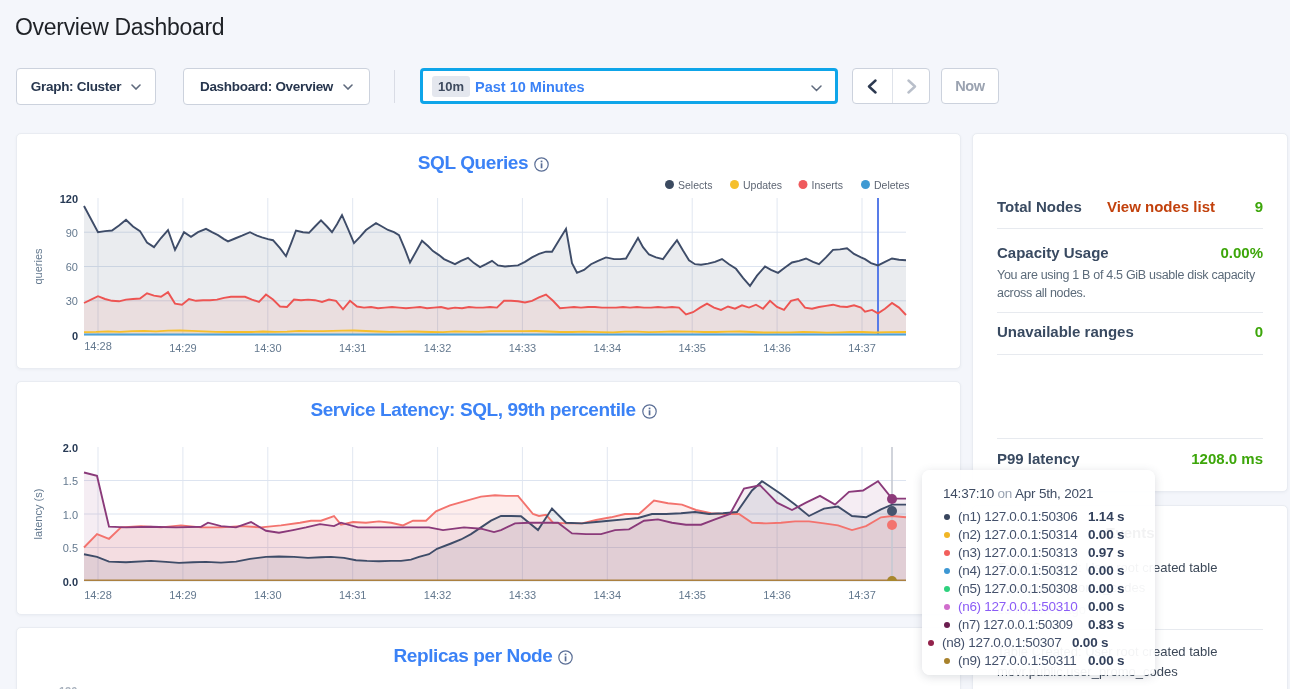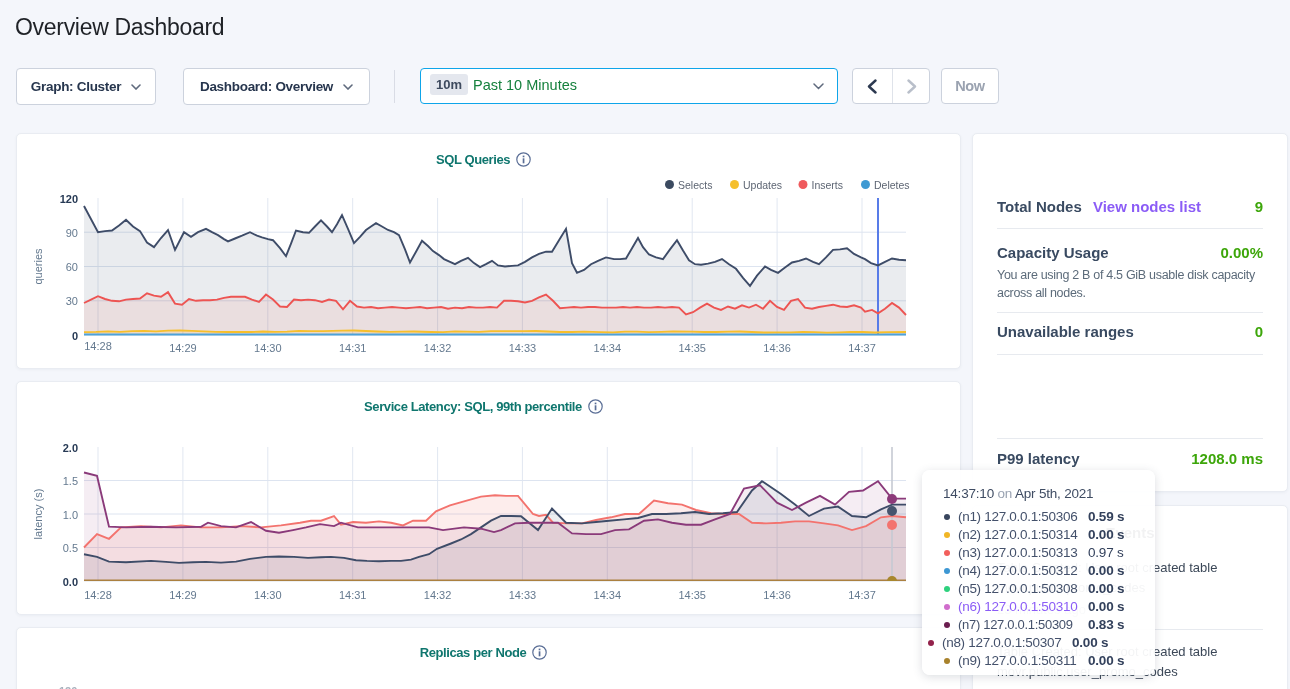--- a/index.html
+++ b/index.html
@@ -3,21 +3,21 @@
 <meta charset="utf-8">
 <style>
 *{margin:0;padding:0;box-sizing:border-box}
 html,body{width:1290px;height:689px;overflow:hidden}
 body{background:#f4f6fb;font-family:"Liberation Sans",sans-serif;position:relative}
 .abs{position:absolute}
 .panel{position:absolute;background:#fff;border-radius:5px;border:1px solid #e9ecf2;box-shadow:0 1px 3px rgba(60,70,95,.05)}
 h1{position:absolute;left:15px;top:14px;font-size:23px;font-weight:400;color:#1f2227;letter-spacing:-0.3px}
 .btn{position:absolute;background:#fff;border:1px solid #ccd2dd;border-radius:4px;display:flex;align-items:center;justify-content:center;font-size:13.5px;letter-spacing:-0.3px;font-weight:700;color:#27364e}
 .chev{margin-left:10px}
-.ttl{position:absolute;left:-5px;width:100%;text-align:center;font-size:13px;letter-spacing:-0.4px;font-weight:700;color:#0f766e}
+.ttl{position:absolute;left:-5px;width:100%;text-align:center;font-size:19px;letter-spacing:-0.4px;font-weight:700;color:#3b82f6}
 svg{display:inline-block}
 .chart-svg{display:block}
 .axlab{font-size:11px;fill:#64798f}
 .axend{font-size:11px;fill:#273a55;font-weight:700}
 .leg{font-size:10.5px;fill:#5d6573}
 .sumrow{position:absolute;left:24px;right:24px;font-size:15px;font-weight:700;color:#394a61}
 .sumrow .val{float:right;color:#3da60a}
 .subtxt{position:absolute;left:24px;font-size:12.5px;letter-spacing:-0.3px;line-height:18px;color:#5c6b7a;font-weight:400}
 .divid{position:absolute;left:24px;right:24px;height:1px;background:#e7eaef}
 </style>
@@ -25,23 +25,23 @@
 <body>
 <h1>Overview Dashboard</h1>
 
 <div class="btn" style="left:16px;top:68px;width:140px;height:37px">Graph: Cluster<svg class="chev" width="10" height="6" viewBox="0 0 10 6">
       <path d="M1 1l4 4 4-4" stroke="#5f6a7d" stroke-width="1.6" fill="none" stroke-linecap="round"></path>
     </svg></div>
 <div class="btn" style="left:183px;top:68px;width:187px;height:37px">Dashboard: Overview<svg class="chev" width="10" height="6" viewBox="0 0 10 6">
       <path d="M1 1l4 4 4-4" stroke="#5f6a7d" stroke-width="1.6" fill="none" stroke-linecap="round"></path>
     </svg></div>
 <div class="abs" style="left:394px;top:70px;width:1px;height:33px;background:#d9dce5"></div>
-<div class="abs" style="left:420px;top:68px;width:418px;height:36px;background:#fff;border:1px solid #0ea5e9;border-radius:4px">
+<div class="abs" style="left:420px;top:68px;width:418px;height:36px;background:#fff;border:3px solid #0ea5e9;border-radius:4px">
   <span class="abs" style="left:9px;top:5px;background:#e4e7ee;border-radius:3px;padding:3px 6px;font-size:13px;font-weight:700;color:#3e4a5e">10m</span>
-  <span class="abs" style="left:52px;top:8px;font-size:14.5px;font-weight:400;color:#15803d">Past 10 Minutes</span>
+  <span class="abs" style="left:52px;top:8px;font-size:14.5px;font-weight:700;color:#3b82f6">Past 10 Minutes</span>
   <svg class="abs" style="right:13px;top:14px" width="11" height="7" viewBox="0 0 11 7">
       <path d="M1 1l4.5 4.5L10 1" stroke="#5f6a7d" stroke-width="1.5" fill="none" stroke-linecap="round"></path>
     </svg>
 </div>
 <div class="abs" style="left:852px;top:68px;width:78px;height:36px;background:#fff;border:1px solid #ccd2dd;border-radius:4px">
   <div class="abs" style="left:39px;top:0;width:1px;height:34px;background:#dfe3ea"></div>
   <svg class="abs" style="left:14px;top:10px" width="10" height="15" viewBox="0 0 10 15">
       <path d="M8.5 1.5L2 7.5l6.5 6" stroke="#2c3950" stroke-width="2.4" fill="none" stroke-linecap="round" stroke-linejoin="round"></path>
     </svg>
   <svg class="abs" style="left:54px;top:10px" width="10" height="15" viewBox="0 0 10 15">
@@ -187,55 +187,55 @@
 <div class="panel" style="left:16px;top:627px;width:945px;height:200px">
   <div class="ttl" style="top:17px"><span style="margin-right:6px">Replicas per Node</span><svg width="15" height="15" viewBox="0 0 15 15" style="vertical-align:-3px">
         <circle cx="7.5" cy="7.5" r="6.7" fill="none" stroke="#5a6e96" stroke-width="1.2"></circle>
         <rect x="6.7" y="6.3" width="1.7" height="5" fill="#5a6e96"></rect>
         <rect x="6.7" y="3.6" width="1.7" height="1.7" fill="#5a6e96"></rect>
       </svg></div>
   <div class="abs" style="left:42px;top:57px;font-size:11px;font-weight:700;color:#a8b1bd">120</div>
 </div>
 
 <div class="panel" style="left:972px;top:133px;width:316px;height:359px">
-  <div class="sumrow" style="top:64px">Total Nodes <a style="color:#8b5cf6;margin-left:7px;text-decoration:none">View nodes list</a><span class="val">9</span></div>
+  <div class="sumrow" style="top:64px">Total Nodes <a style="color:#c2410c;margin-left:21px;text-decoration:none">View nodes list</a><span class="val">9</span></div>
   <div class="divid" style="top:94px"></div>
   <div class="sumrow" style="top:110px">Capacity Usage<span class="val">0.00%</span></div>
-  <div class="subtxt" style="top:132px"><span style="white-space:nowrap">You are using 2 B of 4.5 GiB usable disk capacity</span><br>across all nodes.</div>
+  <div class="subtxt" style="top:132px"><span style="white-space:nowrap">You are using 1 B of 4.5 GiB usable disk capacity</span><br>across all nodes.</div>
   <div class="divid" style="top:178px"></div>
   <div class="sumrow" style="top:189px">Unavailable ranges<span class="val">0</span></div>
   <div class="divid" style="top:220px"></div>
   <div class="divid" style="top:304px"></div>
   <div class="sumrow" style="top:316px">P99 latency<span class="val">1208.0 ms</span></div>
 </div>
 
 <div class="panel" style="left:972px;top:505px;width:316px;height:301px">
   <div class="ttl" style="left:0;top:18px;color:#242a35;font-size:15px;letter-spacing:0">Events</div>
   <div class="abs" style="left:24px;top:52px;font-size:13px;line-height:20px;color:#3c4858;white-space:nowrap">Table Created: User root created table<br>movr.public.promo_codes</div>
   <div class="abs" style="left:24px;top:96px;font-size:13px;color:#98a1ad">23 minutes ago</div>
   <div class="divid" style="top:123px"></div>
   <div class="abs" style="left:24px;top:136px;font-size:13px;line-height:20px;color:#3c4858;white-space:nowrap">Table Created: User root created table<br>movr.public.user_promo_codes</div>
 </div>
 
 <div class="abs" style="left:922px;top:470px;width:233px;height:205px;background:rgba(255,255,255,0.94);border-radius:8px;box-shadow:0 2px 10px rgba(60,70,90,0.18);z-index:10">
   <div class="abs" style="left:21px;top:16px;font-size:13.5px;letter-spacing:-0.2px;color:#3f4c63;white-space:nowrap">14:37:10 <span style="color:#9aa3b2">on</span> Apr 5th, 2021</div>
   <div class="abs" style="left:21px;top:38px;width:205px;height:18px">
       <span style="position:absolute;left:0.5px;top:6px;width:6px;height:6px;border-radius:50%;background:#39465e"></span>
       <span style="position:absolute;left:15px;top:1px;font-size:13.5px;letter-spacing:-0.3px;color:#44516b;white-space:nowrap">(n1) 127.0.0.1:50306</span>
-      <span style="position:absolute;left:145px;top:1px;font-size:13.5px;letter-spacing:-0.2px;font-weight:700;color:#33415c;white-space:nowrap">0.59 s</span>
+      <span style="position:absolute;left:145px;top:1px;font-size:13.5px;letter-spacing:-0.2px;font-weight:700;color:#33415c;white-space:nowrap">1.14 s</span>
     </div>
   <div class="abs" style="left:21px;top:56px;width:205px;height:18px">
       <span style="position:absolute;left:0.5px;top:6px;width:6px;height:6px;border-radius:50%;background:#f1b626"></span>
       <span style="position:absolute;left:15px;top:1px;font-size:13.5px;letter-spacing:-0.3px;color:#44516b;white-space:nowrap">(n2) 127.0.0.1:50314</span>
       <span style="position:absolute;left:145px;top:1px;font-size:13.5px;letter-spacing:-0.2px;font-weight:700;color:#33415c;white-space:nowrap">0.00 s</span>
     </div>
   <div class="abs" style="left:21px;top:74px;width:205px;height:18px">
       <span style="position:absolute;left:0.5px;top:6px;width:6px;height:6px;border-radius:50%;background:#f25f5c"></span>
       <span style="position:absolute;left:15px;top:1px;font-size:13.5px;letter-spacing:-0.3px;color:#44516b;white-space:nowrap">(n3) 127.0.0.1:50313</span>
-      <span style="position:absolute;left:145px;top:1px;font-size:13.5px;letter-spacing:-0.2px;font-weight:400;color:#33415c;white-space:nowrap">0.97 s</span>
+      <span style="position:absolute;left:145px;top:1px;font-size:13.5px;letter-spacing:-0.2px;font-weight:700;color:#33415c;white-space:nowrap">0.97 s</span>
     </div>
   <div class="abs" style="left:21px;top:92px;width:205px;height:18px">
       <span style="position:absolute;left:0.5px;top:6px;width:6px;height:6px;border-radius:50%;background:#3d97d3"></span>
       <span style="position:absolute;left:15px;top:1px;font-size:13.5px;letter-spacing:-0.3px;color:#44516b;white-space:nowrap">(n4) 127.0.0.1:50312</span>
       <span style="position:absolute;left:145px;top:1px;font-size:13.5px;letter-spacing:-0.2px;font-weight:700;color:#33415c;white-space:nowrap">0.00 s</span>
     </div>
   <div class="abs" style="left:21px;top:110px;width:205px;height:18px">
       <span style="position:absolute;left:0.5px;top:6px;width:6px;height:6px;border-radius:50%;background:#2ed17e"></span>
       <span style="position:absolute;left:15px;top:1px;font-size:13.5px;letter-spacing:-0.3px;color:#44516b;white-space:nowrap">(n5) 127.0.0.1:50308</span>
       <span style="position:absolute;left:145px;top:1px;font-size:13.5px;letter-spacing:-0.2px;font-weight:700;color:#33415c;white-space:nowrap">0.00 s</span>

